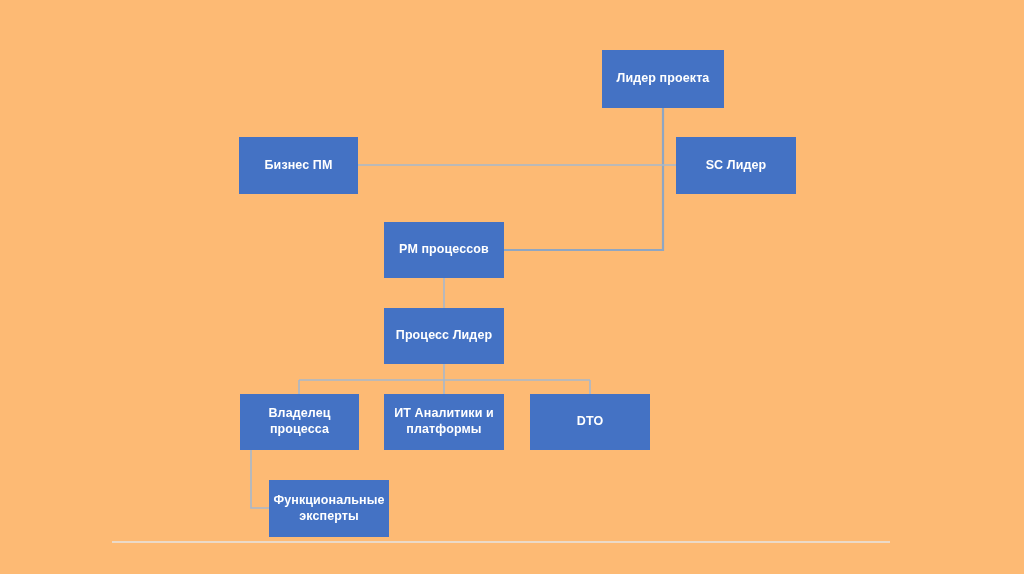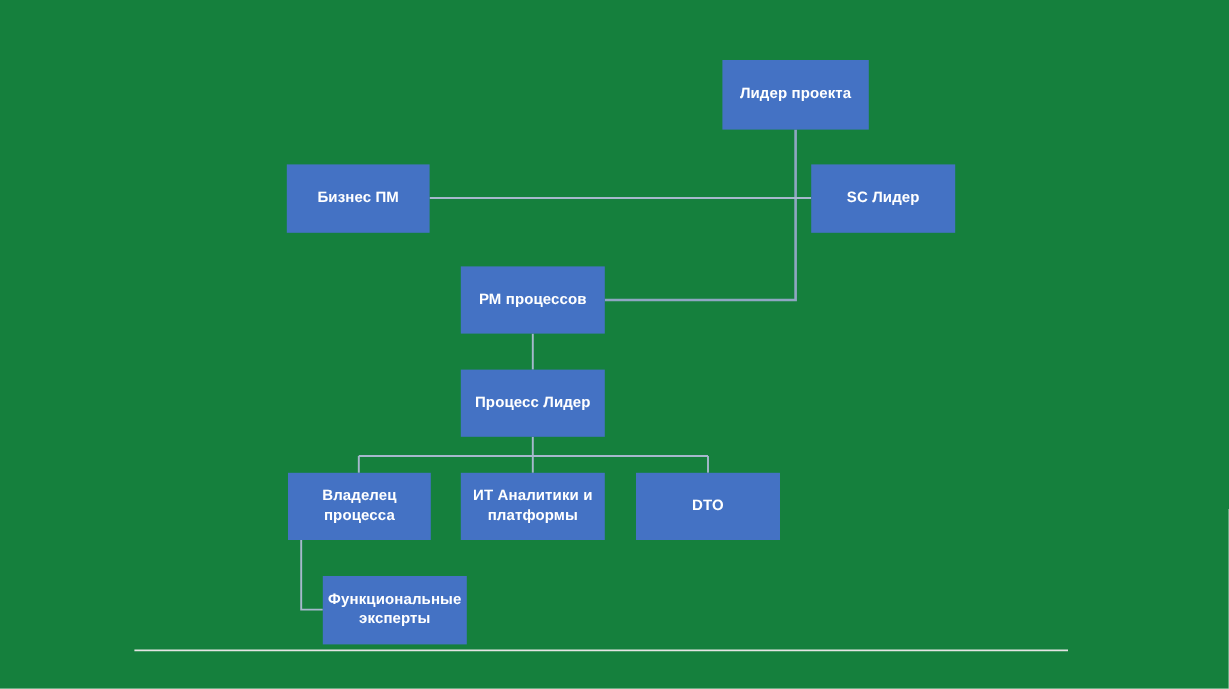--- a/index.html
+++ b/index.html
@@ -55,21 +55,21 @@
   }
   .footer-rule {
     stroke: #e4e4e4;
     stroke-width: 1.4;
     fill: none;
   }
 </style>
 </head>
 <body>
 
-<div id="slide" style="background: #15803d;">
+<div id="slide" style="background: #fdba74;">
   <svg id="chart-svg" viewBox="0 0 1024 574" xmlns="http://www.w3.org/2000/svg">
     <g id="connectors-layer">
         <path d="M 663 108 L 663 250 L 504 250" class="connector-strong" stroke="#8fa6c2"></path>
         <path d="M 358 165 L 676 165" class="connector" stroke="#a6b8cd"></path>
         <path d="M 444 278 L 444 308" class="connector" stroke="#a6b8cd"></path>
         <path d="M 444 364 L 444 380" class="connector" stroke="#a6b8cd"></path>
         <path d="M 299 380 L 590 380" class="connector" stroke="#a6b8cd"></path>
         <path d="M 299 380 L 299 394" class="connector" stroke="#a6b8cd"></path>
         <path d="M 444 380 L 444 394" class="connector" stroke="#a6b8cd"></path>
         <path d="M 590 380 L 590 394" class="connector" stroke="#a6b8cd"></path>

